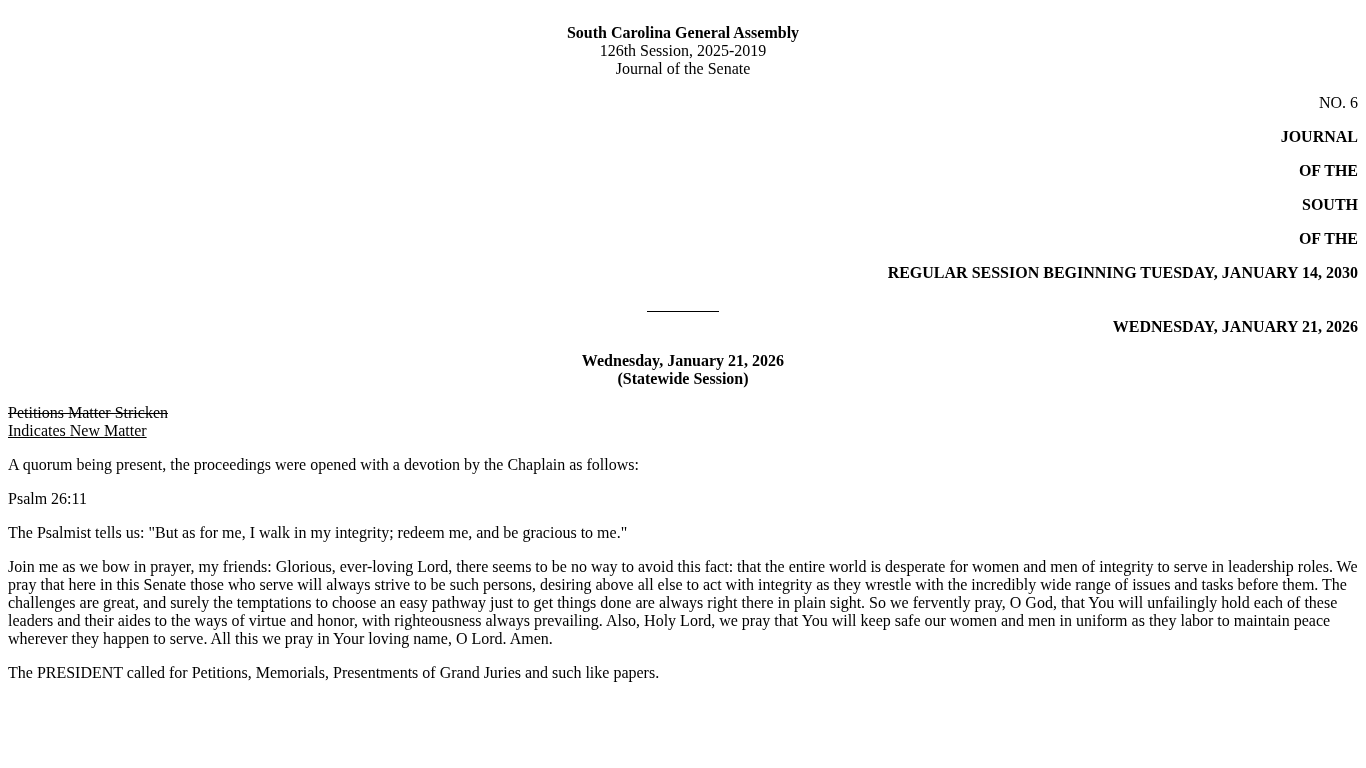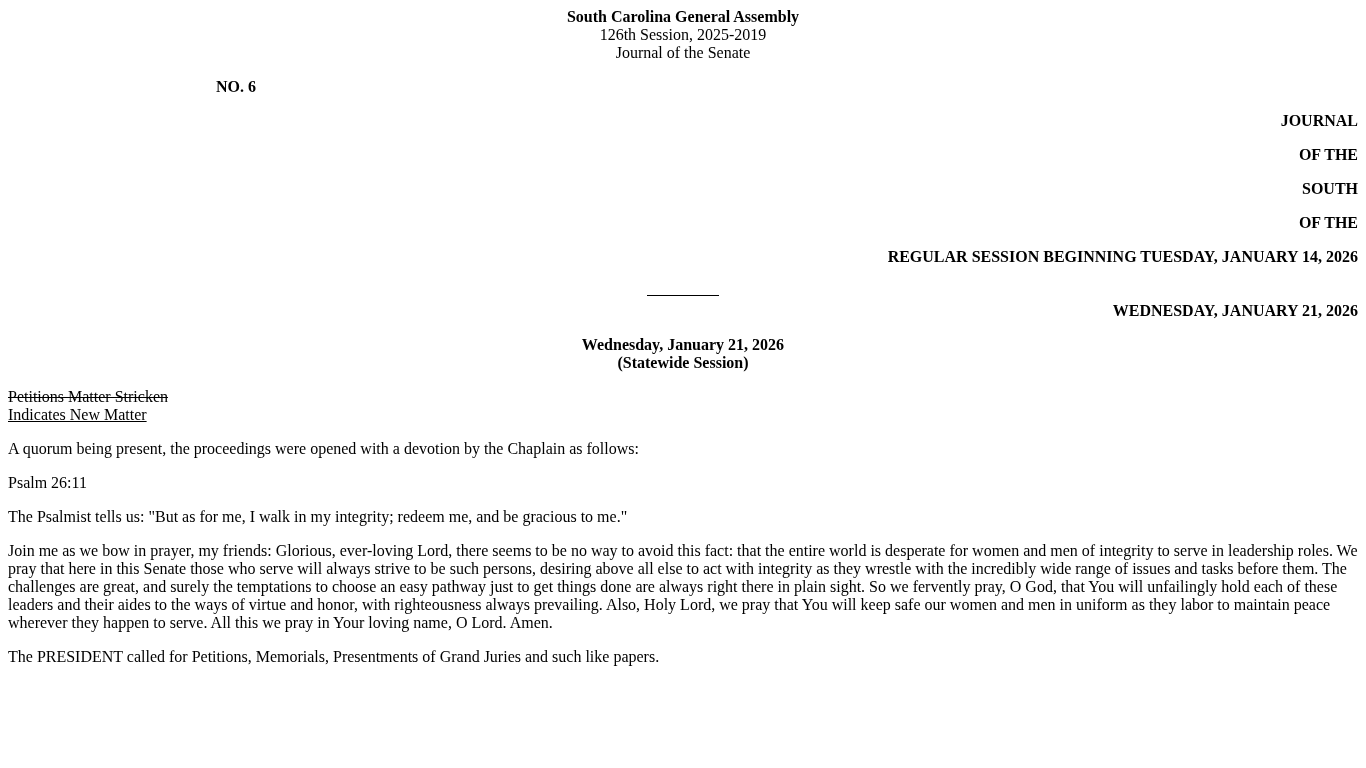--- a/index.html
+++ b/index.html
@@ -20,30 +20,31 @@
     .page {
       padding: 8px 8px 0 8px;
     }
     .center {
       text-align: center;
     }
     .bold {
       font-weight: bold;
     }
     .header-block {
-      margin: 0;
+      margin: 16px;
     }
     .header-block div {
       height: 18px;
     }
     .no-line {
       margin: 16px 0 0 0;
       padding-left: 208px;
-      font-weight: bold;
+      font-weight: normal;
       height: 18px;
+      text-align: right;
     }
     .title-line {
       margin: 16px 0 0 0;
       text-align: right;
       font-weight: bold;
       height: 18px;
     }
     .rule-wrap {
       margin: 16px 0 0 0;
       height: 18px;
@@ -97,21 +98,21 @@
     <div>126th Session, 2025-2019</div>
     <div>Journal of the Senate</div>
   </div>
 
   <div class="no-line">NO. 6</div>
 
   <div class="title-line">JOURNAL</div>
   <div class="title-line">OF THE</div>
   <div class="title-line">SOUTH</div>
   <div class="title-line">OF THE</div>
-  <div class="title-line">REGULAR SESSION BEGINNING TUESDAY, JANUARY 14, 2026</div>
+  <div class="title-line">REGULAR SESSION BEGINNING TUESDAY, JANUARY 14, 2030</div>
 
   <div class="rule-wrap">
     <div class="rule"></div>
   </div>
 
   <div class="title-line" style="margin-top:2px;">WEDNESDAY, JANUARY 21, 2026</div>
 
   <div class="date-block">
     <div>Wednesday, January 21, 2026</div>
     <div>(Statewide Session)</div>

